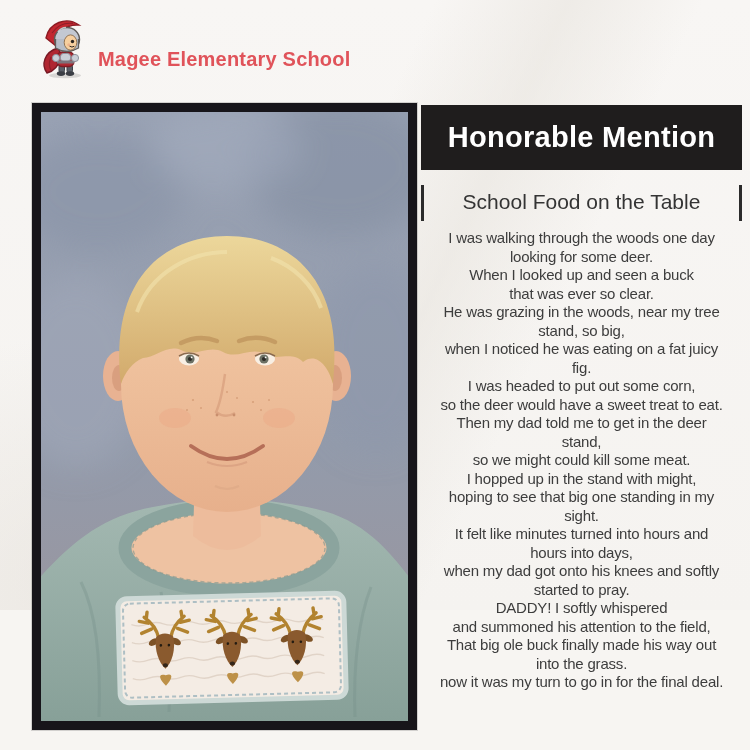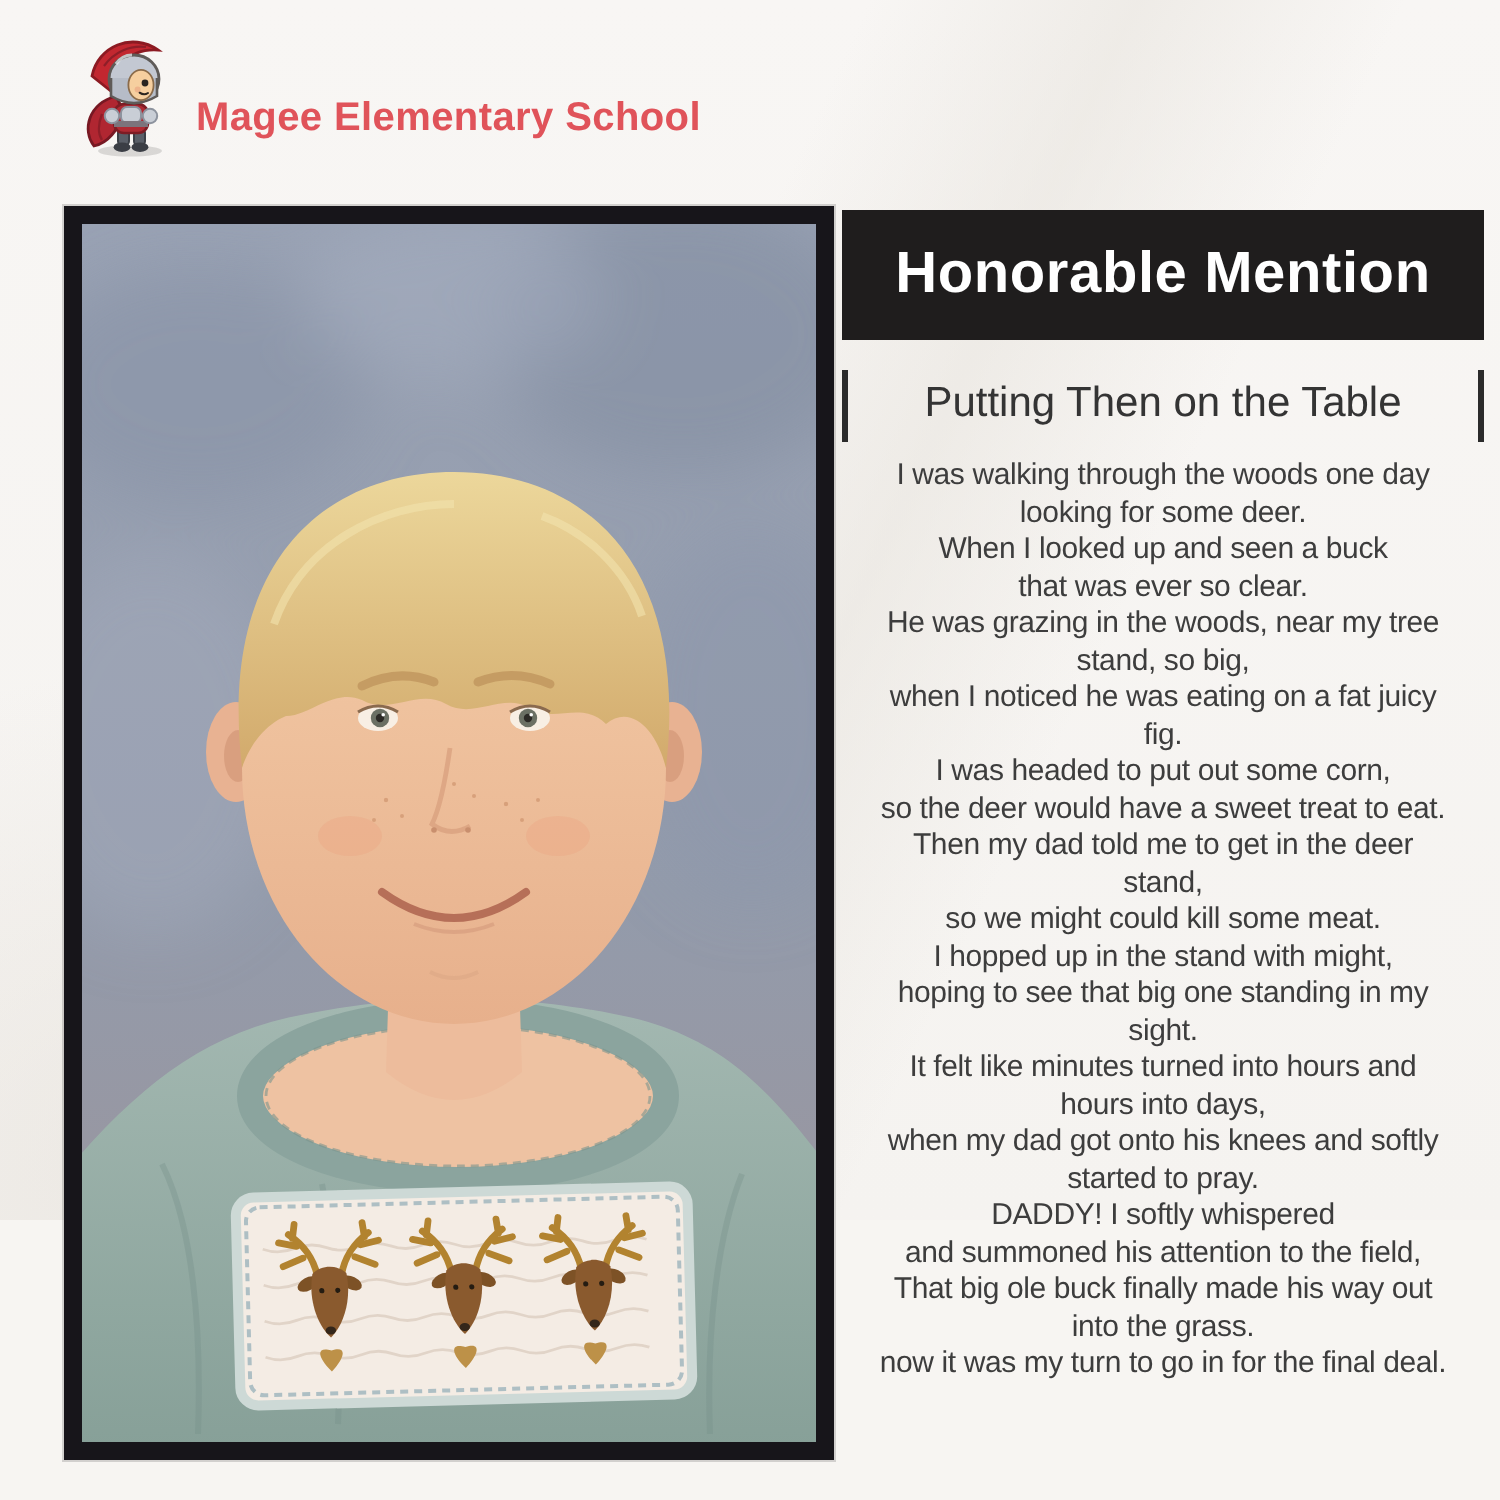--- a/index.html
+++ b/index.html
@@ -191,21 +191,21 @@
         <use href="#deer" transform="translate(65 -2)"></use>
       </g>
     </svg>
   </figure>
 
   <section class="right-col">
     <div class="banner">
       <h1 style="margin:0;font-size:inherit;font-weight:inherit;">Honorable Mention</h1>
     </div>
     <div class="name-block">
-      <h3 class="work-title">Putting Then on the Table</h3>
+      <h3 class="work-title">School Food on the Table</h3>
     </div>
     <div class="poem">
         <div class="poem-line">I was walking through the woods one day</div>
         <div class="poem-line">looking for some deer.</div>
         <div class="poem-line">When I looked up and seen a buck</div>
         <div class="poem-line">that was ever so clear.</div>
         <div class="poem-line">He was grazing in the woods, near my tree</div>
         <div class="poem-line">stand, so big,</div>
         <div class="poem-line">when I noticed he was eating on a fat juicy</div>
         <div class="poem-line">fig.</div>

